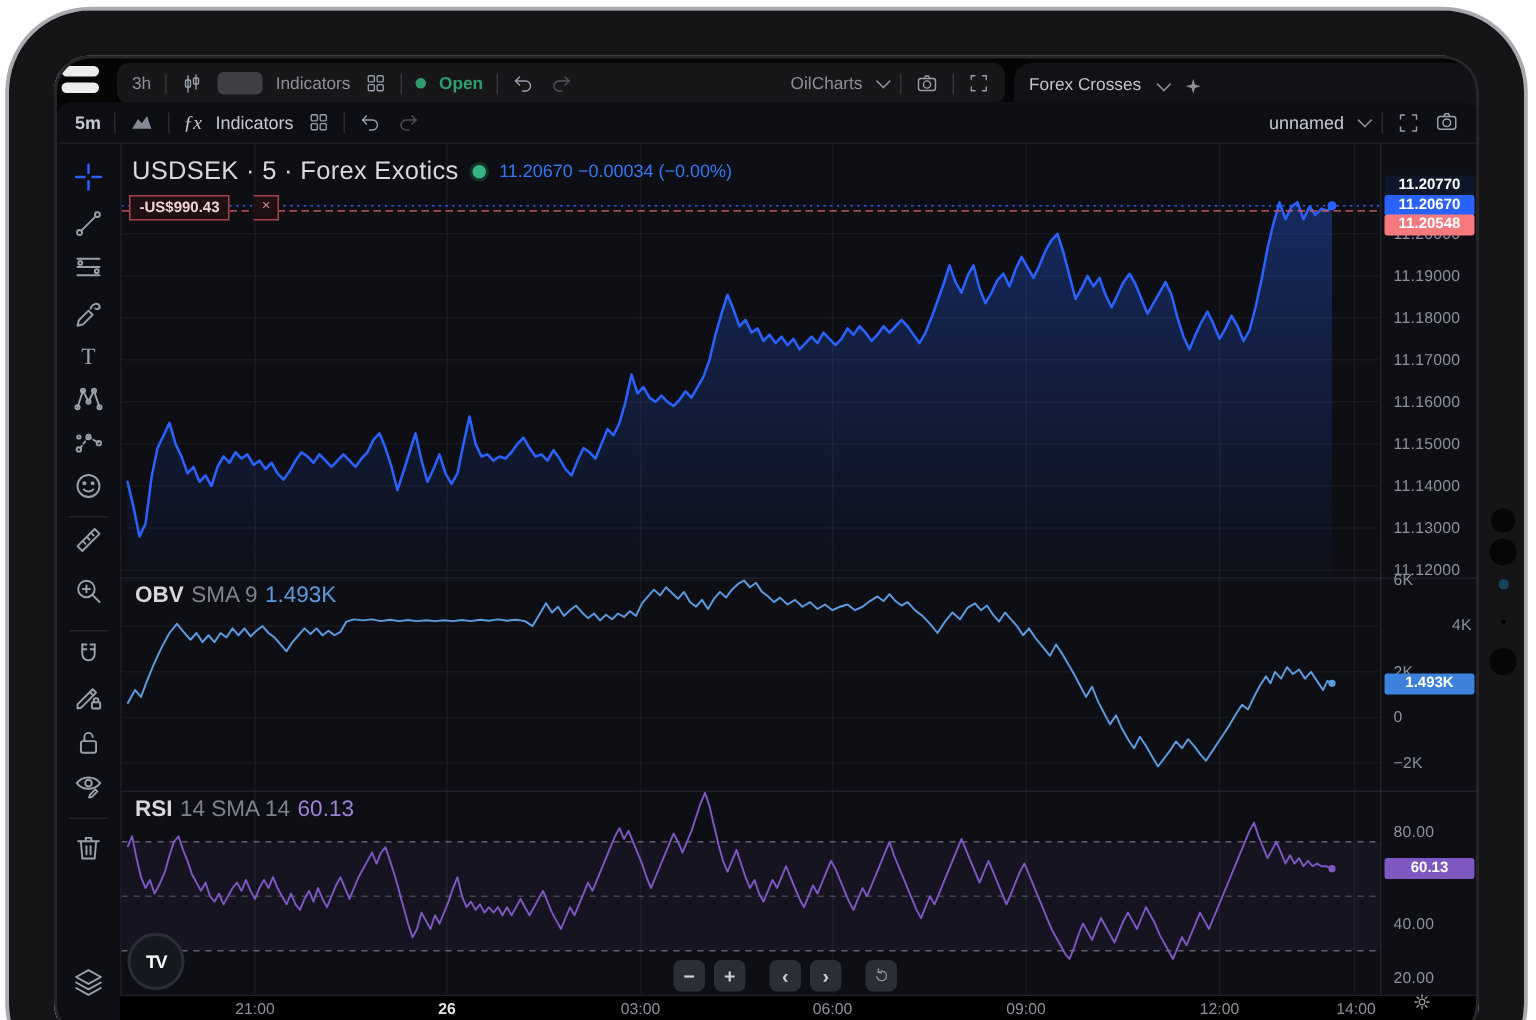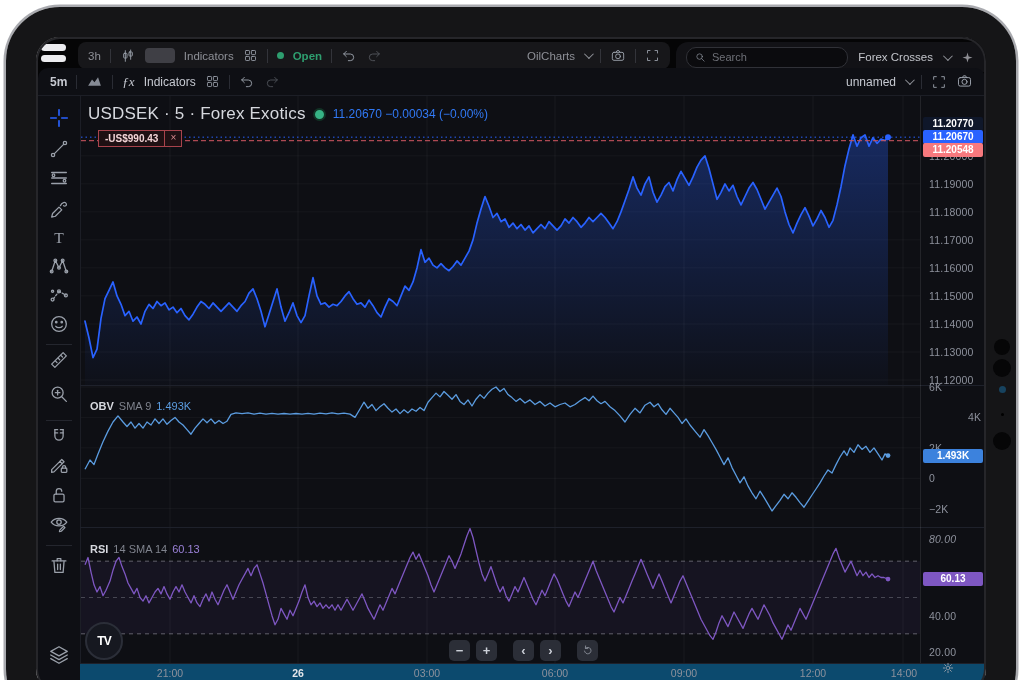--- a/index.html
+++ b/index.html
@@ -32,34 +32,34 @@
   .tool{position:absolute;left:10px;width:22px;height:22px;}
   .sdiv{position:absolute;left:8px;width:26px;height:1px;background:#24262e;}
   svg.ic{display:block;}
   .stroke{fill:none;stroke:#9aa0aa;stroke-width:1.4;stroke-linecap:round;stroke-linejoin:round;}
   
   .hsep{background:#1e212b;height:1px;left:80px;width:905px;}
   #price-axis{left:920px;top:96px;width:65px;height:567px;border-left:1px solid rgba(255,255,255,.09);}
   .tick{position:absolute;left:8px;font-size:10.5px;color:#8d919c;letter-spacing:.2px;}
   .badge{position:absolute;left:2px;width:60px;height:14px;border-radius:2px;color:#fff;
          font-size:10px;font-weight:bold;text-align:center;line-height:14px;}
-  #time-axis{left:80px;top:663px;width:905px;height:17px;background:#0c4a6e;border-top:1px solid #1e212b;}
+  #time-axis{left:80px;top:663px;width:905px;height:17px;background:#000000;border-top:1px solid #1e212b;}
   .tlab{position:absolute;top:3px;transform:translateX(-50%);font-size:10.5px;color:#8d919c;}
   .tlab.major{color:#e4e6ea;font-weight:bold;}
   
   #legend1{left:88px;top:104px;display:flex;align-items:center;gap:7px;}
   #sym{color:#d6d8de;font-size:17px;font-weight:500;letter-spacing:.2px;}
   .grdot{width:9px;height:9px;border-radius:50%;background:#36b385;border:2px solid #123326;}
   #prices{color:#3179f5;font-size:12px;}
-  #tag{left:98px;top:130px;display:flex;z-index:6;}
+  #tag{left:86px;top:130px;display:flex;z-index:6;gap:16px;}
   #tag .tagbox{background:#1f1013;border:1px solid #a8434c;color:#f2d4d6;font-size:10px;font-weight:bold;
                height:15px;line-height:15px;padding:0 6px;}
   #tag .tagx{background:#1f1013;border:1px solid #a8434c;border-left:none;color:#d9888e;width:16px;height:15px;
              text-align:center;line-height:14px;font-size:10px;}
-  .ind-legend{display:flex;align-items:flex-start;gap:5px;font-size:11px;z-index:4;margin-top:12px;}
+  .ind-legend{display:flex;align-items:flex-start;gap:5px;font-size:15px;z-index:4;}
   .ind-name{color:#d6d8de;font-weight:bold;}
   .ind-params{color:#7f838d;}
   
   #tvlogo{left:85px;top:622px;width:34px;height:34px;border-radius:50%;background:#161820;
           border:2px solid #2b2e38;color:#fff;font-weight:bold;font-size:12px;display:flex;
           align-items:center;justify-content:center;z-index:6;letter-spacing:-1px;}
   #nav{left:449px;top:640px;display:flex;align-items:center;z-index:6;}
   .nbtn{width:21px;height:21px;border-radius:5px;background:#2b2e37;color:#ccd0d8;font-size:13px;
         font-weight:bold;display:flex;align-items:center;justify-content:center;margin-right:6px;}
   .ngap{width:10px;}
@@ -124,29 +124,20 @@
       <g class="stroke">
         <path d="M4 8 V4 h4"></path>
         <path d="M16 4 h4 v4"></path>
         <path d="M20 16 v4 h-4"></path>
         <path d="M8 20 H4 v-4"></path>
       </g>
     </svg>
 </div>
 
 <div class="abs" id="rpanel">
-  <div id="searchbox">
-    <svg class="ic" width="11" height="11" viewBox="0 0 24 24">
-        <g class="stroke">
-          <circle cx="10" cy="10" r="6"></circle>
-          <line x1="15" y1="15" x2="20" y2="20"></line>
-        </g>
-      </svg>
-    <span>Search</span>
-  </div>
   <span style="color:#c3c5cb;">Forex Crosses</span>
   <span class="chev"></span>
   <svg class="ic" width="15" height="15" viewBox="0 0 24 24">
       <path d="M12 4 l1.8 6.2 L20 12 l-6.2 1.8 L12 20 l-1.8 -6.2 L4 12 l6.2 -1.8 Z" fill="#8e8e94"></path>
     </svg>
 </div>
 
 <div class="abs applogo">
     <div></div>
     <div></div>
@@ -445,21 +436,21 @@
     <div class="tick" style="top: 165.944px;">11.16000</div>
     <div class="tick" style="top: 193.948px;">11.15000</div>
     <div class="tick" style="top: 221.952px;">11.14000</div>
     <div class="tick" style="top: 249.955px;">11.13000</div>
     <div class="tick" style="top: 277.959px;">11.12000</div>
     <div class="tick" style="top: 284.979px;">6K</div>
     <div class="tick" style="top: 315.418px; margin-left: 39px;">4K</div>
     <div class="tick" style="top: 345.857px;">2K</div>
     <div class="tick" style="top: 376.297px;">0</div>
     <div class="tick" style="top: 406.736px;">−2K</div>
-    <div class="tick" style="top: 437px; font-style: italic;">80.00</div>
+    <div class="tick" style="top: 453px;">80.00</div>
     <div class="tick" style="top: 513.668px;">40.00</div>
     <div class="tick" style="top: 550.007px;">20.00</div>
     <div class="badge" style="top: 21px; background: #0f172a;">11.20770</div>
     <div class="badge" style="top: 34px; background: rgb(41, 98, 255);">11.20670</div>
     <div class="badge" style="top: 47px; background: rgb(247, 121, 126);">11.20548</div>
     <div class="badge" style="top: 352.574px; background: rgb(60, 130, 221);">1.493K</div>
     <div class="badge" style="top: 476.092px; background: rgb(126, 87, 194);">60.13</div>
   </div>
 <div class="abs" id="time-axis">
     <div class="tlab" style="left: 90px;">21:00</div>

